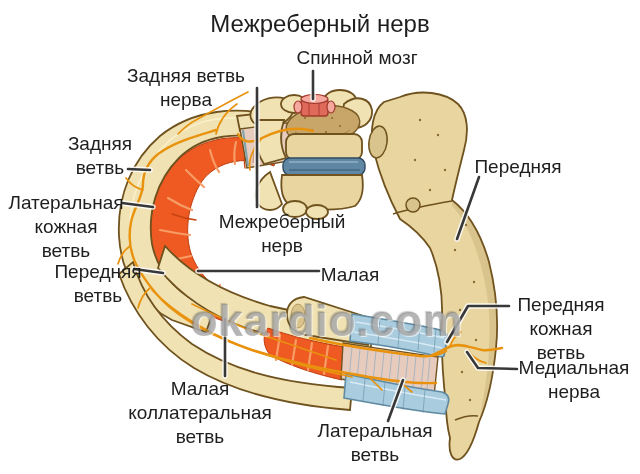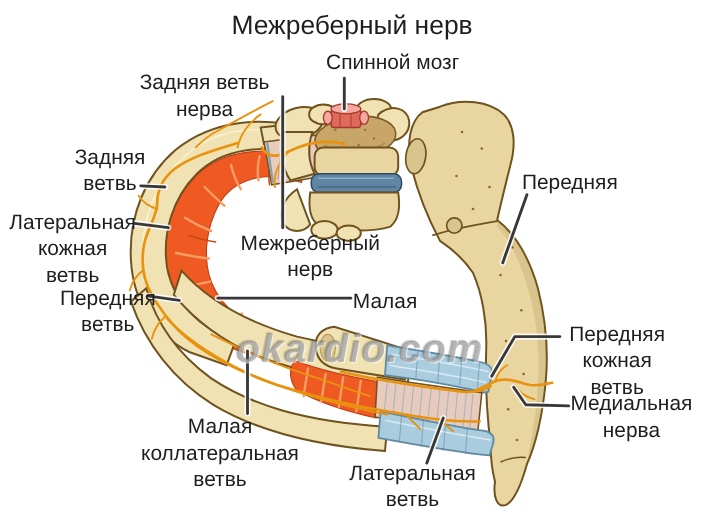--- a/index.html
+++ b/index.html
@@ -12,25 +12,24 @@
     position:absolute;z-index:4;transform:translateX(-50%);
     font-size:24px;color:var(--label-text,#1e1e1e);white-space:nowrap;
   }
   .lbl{
     position:absolute;z-index:4;transform:translateX(-50%);
     font-size:19px;line-height:24px;color:var(--label-text,#1e1e1e);
     text-align:center;white-space:pre-line;
   }
   .watermark{
     position:absolute;z-index:3;transform:translateX(-50%);
-    font-size:36px;font-weight:bold;letter-spacing:1px;
+    font-size:44px;font-weight:bold;letter-spacing:1px;
     color:rgba(125,125,125,0.50);
     text-shadow:1px 1px 1px rgba(255,255,255,0.65), -1px -1px 1px rgba(80,80,80,0.30);
     white-space:nowrap;
-    font-style:italic;
   }
   
   .f-bone{fill:var(--bone);stroke:var(--bone-outline);stroke-width:1.8}
   .f-bone2{fill:var(--bone-deep);stroke:var(--bone-outline);stroke-width:1.8}
   .f-muscle{fill:var(--muscle);stroke:#C03C0E;stroke-width:1}
   .s-mlight{stroke:var(--muscle-light);stroke-width:2.2;fill:none;stroke-linecap:round}
   .s-mdark{stroke:#C84412;stroke-width:1.4;fill:none;stroke-linecap:round}
   .f-pale{fill:var(--muscle-pale);stroke:var(--bone-outline);stroke-width:1.4}
   .s-pale{stroke:var(--pale-streak);stroke-width:1;fill:none}
   .s-panel{stroke:#C49A8C;stroke-width:1.3;fill:none}

